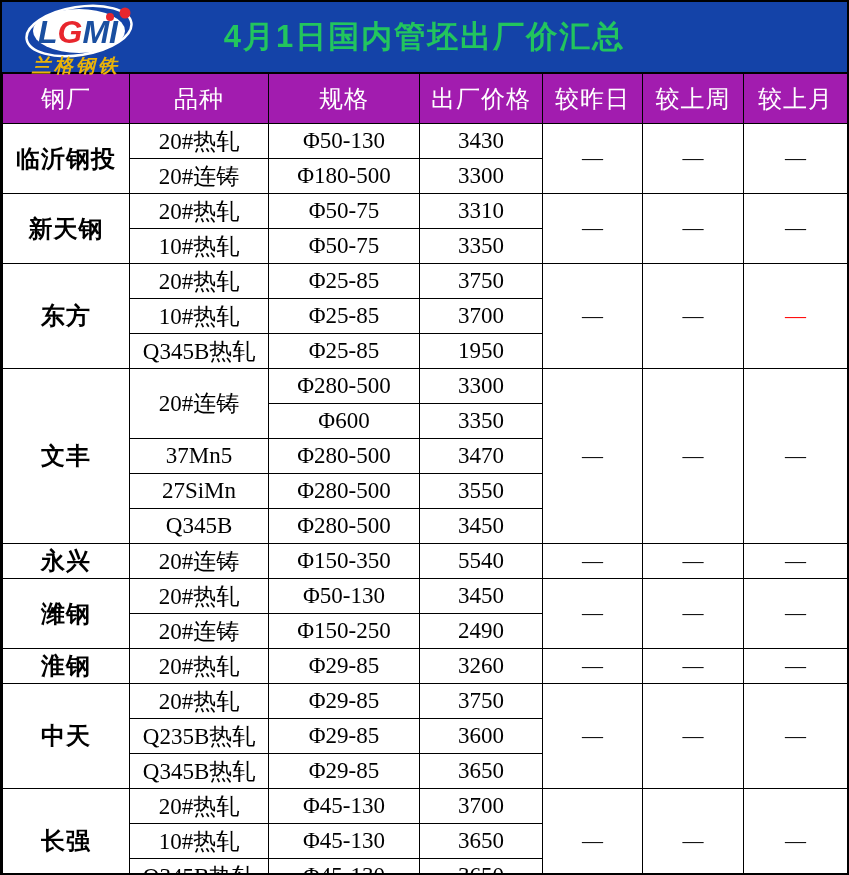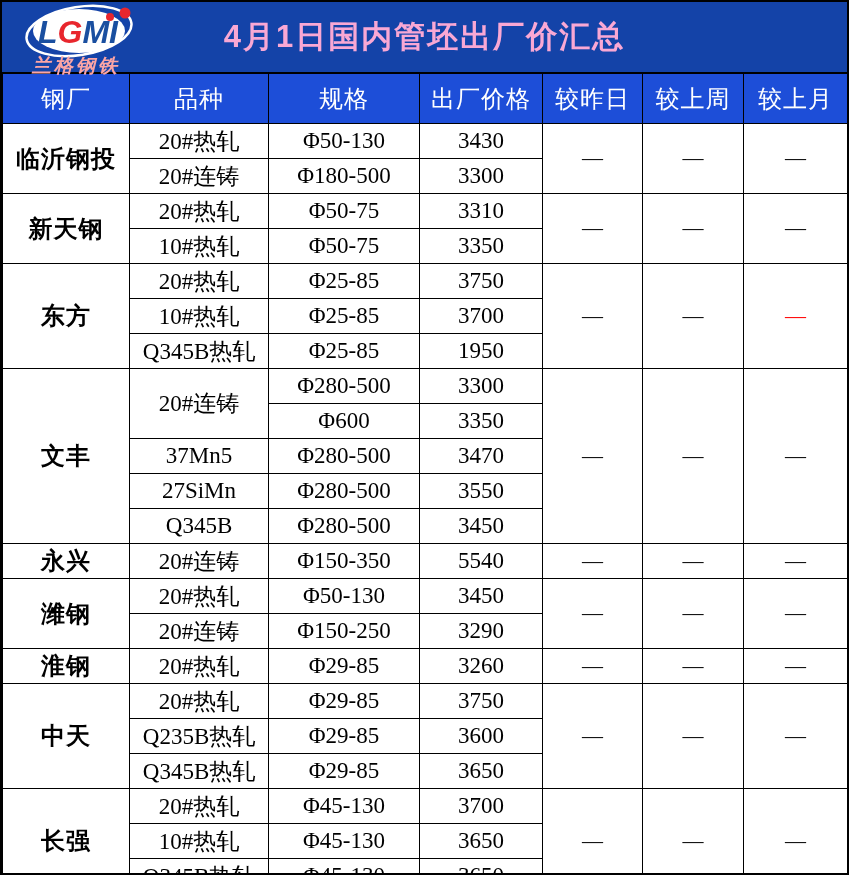--- a/index.html
+++ b/index.html
@@ -9,41 +9,41 @@
     background:#fff;overflow:hidden;
   }
   
   .title-band{
     position:relative;height:70px;background:#1443a8;
     border-bottom:1px solid #000;
   }
   .page-title{
     position:absolute;left:0;top:0;width:100%;height:70px;
     display:flex;align-items:center;justify-content:center;
-    color:#f9a8d4;font-size:31px;font-weight:bold;letter-spacing:2px;
+    color:#22c55e;font-size:31px;font-weight:bold;letter-spacing:2px;
     font-family:"Liberation Sans","DejaVu Sans",sans-serif;
   }
   .logo{
     position:absolute;left:20px;top:2px;width:130px;height:68px;z-index:2;
   }
   .logo-name{
     position:absolute;left:10px;top:49px;width:120px;
-    color:#fca5a5;font-size:19px;font-weight:bold;font-style:italic;
+    color:#eab308;font-size:19px;font-weight:bold;font-style:italic;
     letter-spacing:3px;white-space:nowrap;
     font-family:"DejaVu Serif","Liberation Serif",serif;
   }
   
   table{
     border-collapse:collapse;table-layout:fixed;width:845px;background:#fff;
   }
   col.c0{width:127px}col.c1{width:139px}col.c2{width:151px}
   col.c3{width:123px}col.c4{width:100px}col.c5{width:101px}col.c6{width:104px}
   th,td{border:1px solid #000;text-align:center;vertical-align:middle;padding:0;}
   th{
-    height:49px;background:#1d4ed8;color:#fff;
+    height:49px;background:#a21caf;color:#fff;
     font-size:24px;font-weight:normal;letter-spacing:1px;
   }
   td{height:34px;font-size:23px;color:#000;}
   td.mill{font-size:24px;letter-spacing:1px;font-weight:bold;}
   td.vs{font-size:21px;}
 </style>
 </head>
 <body>
 
 <div class="frame">
@@ -175,21 +175,21 @@
           <td class="variety">20#热轧</td>
           <td class="spec">Φ50-130</td>
           <td class="price">3450</td>
           <td class="vs" rowspan="2">—</td>
           <td class="vs" rowspan="2">—</td>
           <td class="vs" rowspan="2">—</td>
         </tr>
         <tr>
           <td class="variety">20#连铸</td>
           <td class="spec">Φ150-250</td>
-          <td class="price">3290</td>
+          <td class="price">2490</td>
         </tr>
         <tr>
           <td class="mill">淮钢</td>
           <td class="variety">20#热轧</td>
           <td class="spec">Φ29-85</td>
           <td class="price">3260</td>
           <td class="vs">—</td>
           <td class="vs">—</td>
           <td class="vs">—</td>
         </tr>

